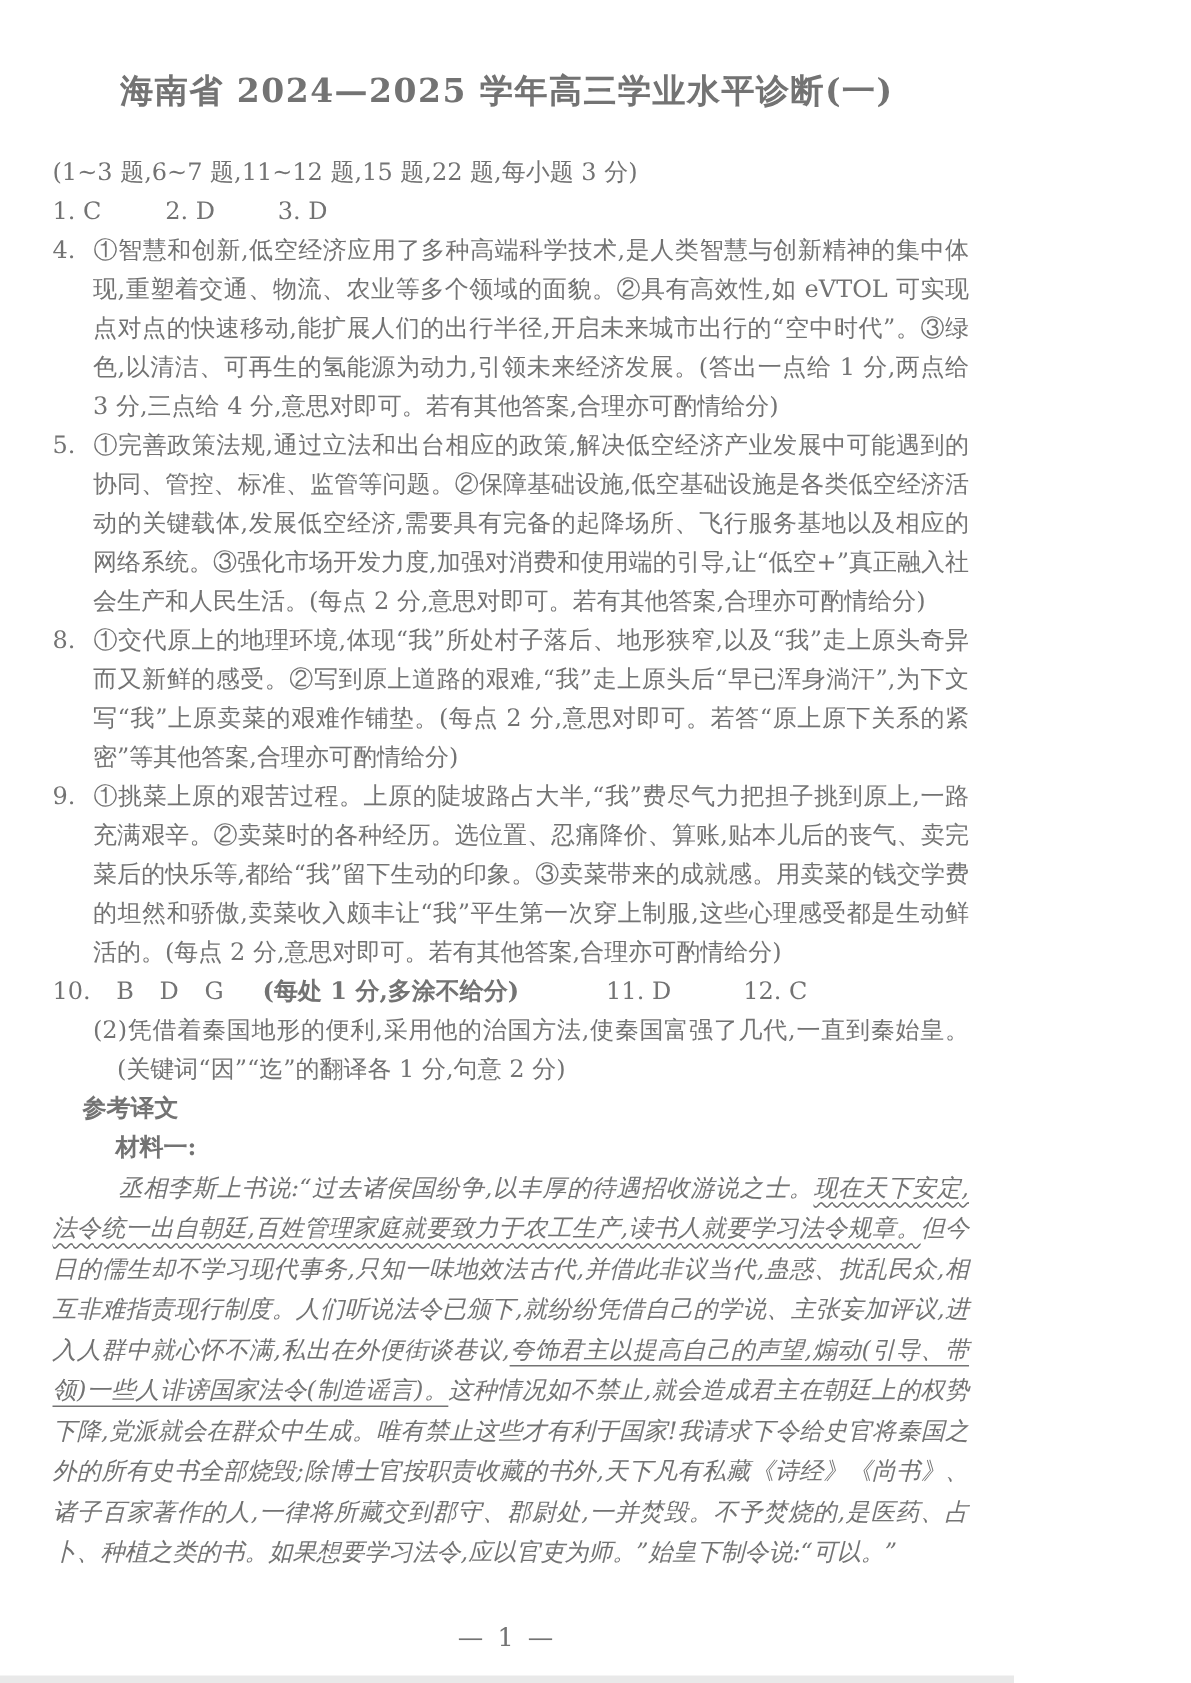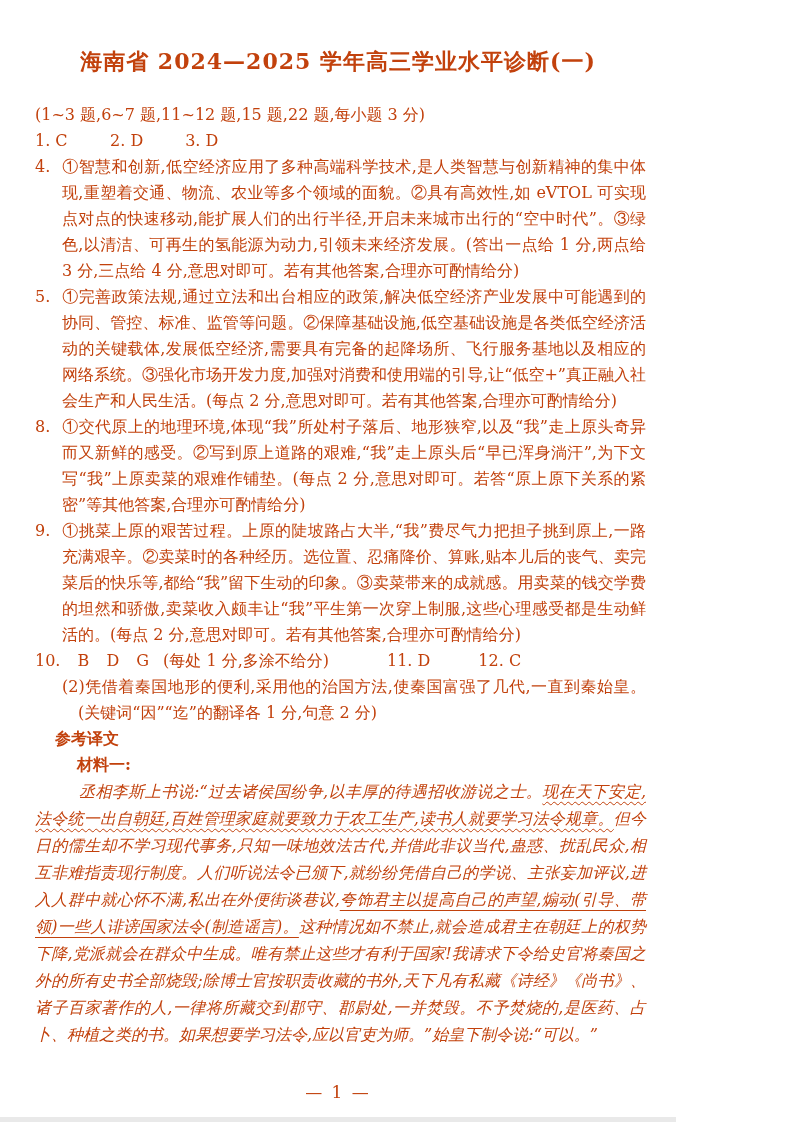--- a/index.html
+++ b/index.html
@@ -3,21 +3,21 @@
 <meta charset="utf-8">
 <style>
   html, body { margin: 0; padding: 0; background: #ffffff; }
   .page {
     position: relative;
     width: 676px;
     height: 1122px;
     background: #ffffff;
     overflow: hidden;
     font-family: "DejaVu Serif", "Liberation Serif", serif;
-    color: #c2410c;
+    color: #737373;
   }
   .title {
     padding-top: 46px;
     text-align: center;
     font-size: 22px;
     font-weight: bold;
     letter-spacing: 1px;
     line-height: 30px;
   }
   .subtitle {
@@ -35,21 +35,21 @@
     text-align: justify;
   }
   .body p { margin: 0; }
   .ansrow .cell { display: inline-block; width: 70px; }
   .ansrow .cell-last { display: inline-block; }
   .hang { padding-left: 27px; text-indent: -27px; }
   .num { display: inline-block; width: 27px; text-indent: 0; }
   .q13a { padding-left: 43px; text-indent: -43px; }
   .q13b { padding-left: 43px; text-indent: -16px; }
   .row10 .spread { word-spacing: 12px; }
-  .row10 .note { margin-left: 14px; }
+  .row10 .note { margin-left: 26px; font-weight: bold; }
   .row10 .a11 { margin-left: 58px; }
   .row10 .a12 { margin-left: 48px; }
   .ref-heading { font-weight: bold; padding-left: 20px; }
   .material-label { font-weight: bold; padding-left: 42px; }
   .kai {
     margin-left: 5px;
     text-indent: 44px;
     font-style: italic;
     line-height: 27px;
   }

